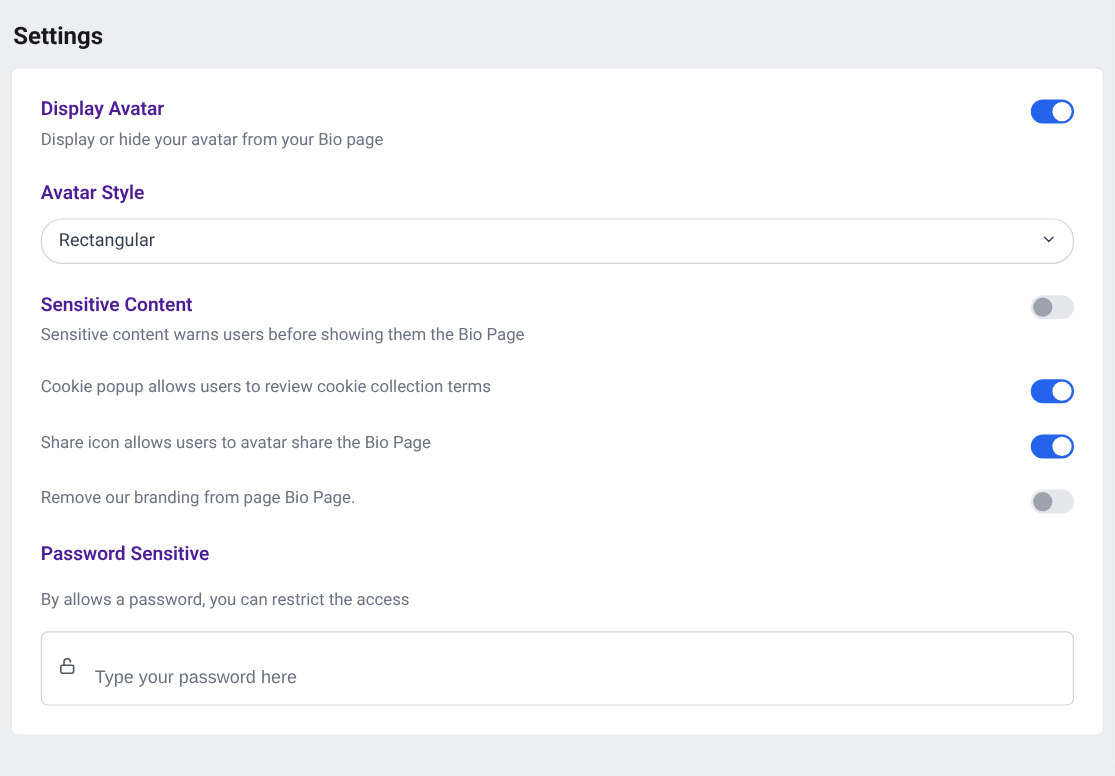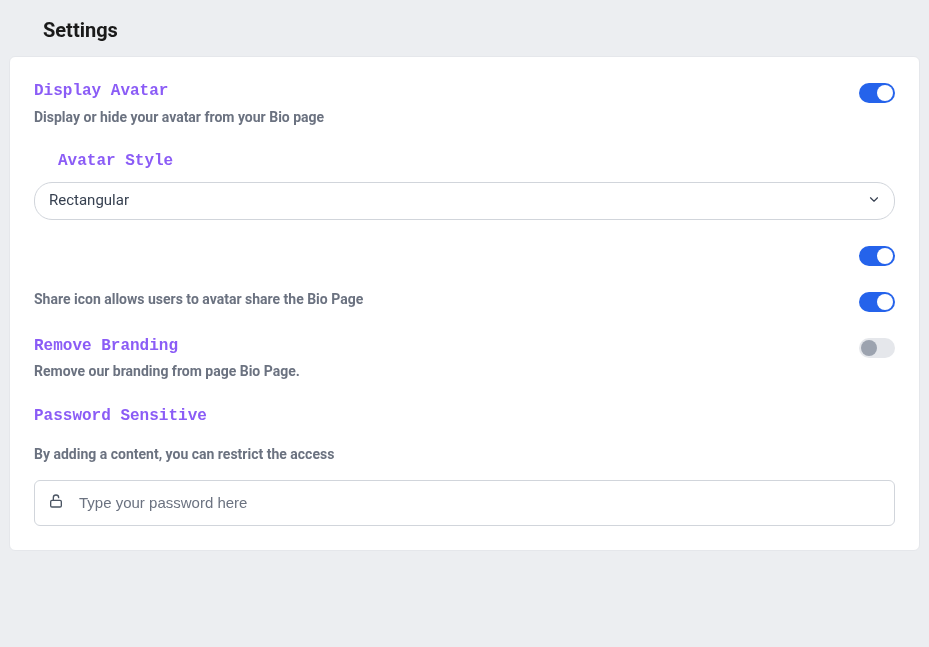--- a/index.html
+++ b/index.html
@@ -12,21 +12,20 @@
       background: #eceef1;
       width: 929px;
       height: 647px;
       overflow: hidden;
     }
     .page-title {
       font-size: 20px;
       font-weight: 700;
       color: #1a1a1a;
       padding: 18px 14px 14px 11px;
-      margin-left: 32px;
     }
     .card {
       background: #ffffff;
       border: 1px solid #e5e7eb;
       border-radius: 6px;
       margin: 0 9px 9px 9px;
       padding: 24px 24px 24px 24px;
     }
     .setting-row {
       display: flex;
@@ -36,30 +35,28 @@
     }
     .setting-block {
       margin-bottom: 24px;
     }
     .setting-block.last {
       margin-bottom: 0;
     }
     .setting-title {
       font-size: 16px;
       font-weight: 600;
-      color: #8b5cf6;
+      color: #4c1d95;
       line-height: 1.3;
       margin-bottom: 6px;
-      font-family: Liberation Mono, monospace;
     }
     .setting-desc {
       font-size: 14px;
       color: #6b7280;
       line-height: 1.4;
-      font-weight: bold;
     }
     .setting-text {
       flex: 1;
       padding-right: 16px;
     }
     .toggle {
       position: relative;
       width: 36px;
       height: 20px;
       border-radius: 999px;
@@ -122,34 +119,33 @@
     .input-icon {
       position: absolute;
       left: 14px;
       top: 50%;
       transform: translateY(-50%);
       color: #4b5563;
       pointer-events: none;
     }
     .text-input {
       width: 100%;
-      padding: 12px 14px 12px 44px;
+      padding: 28px 14px 12px 44px;
       font-size: 15px;
       color: #374151;
       background: #ffffff;
       border: 1px solid #d1d5db;
       border-radius: 6px;
       line-height: 1.3;
     }
     .text-input::placeholder {
       color: #6b7280;
     }
     .avatar-style-block .setting-title {
       margin-bottom: 10px;
-      margin-left: 24px;
     }
     .password-block .setting-title {
       margin-bottom: 18px;
     }
   </style>
 </head>
 <body>
 
 <h1 class="page-title">Settings</h1>
 
@@ -172,24 +168,36 @@
     <div class="select-wrap">
       <div class="select">Rectangular</div>
       <span class="select-chevron">
         <svg width="14" height="14" viewBox="0 0 24 24" fill="none" stroke="currentColor" stroke-width="2" stroke-linecap="round" stroke-linejoin="round">
             <polyline points="6 9 12 15 18 9"></polyline>
           </svg>
       </span>
     </div>
   </div>
 
-
-  <div class="setting-block">
-    <div class="setting-row">
-      <div class="setting-text">
+  <div class="setting-block">
+    <div class="setting-row">
+      <div class="setting-text">
+        <div class="setting-title">Sensitive Content</div>
+        <div class="setting-desc">Sensitive content warns users before showing them the Bio Page</div>
+      </div>
+      <div class="toggle off">
+        <div class="toggle-knob"></div>
+      </div>
+    </div>
+  </div>
+
+  <div class="setting-block">
+    <div class="setting-row">
+      <div class="setting-text">
+        <div class="setting-desc">Cookie popup allows users to review cookie collection terms</div>
       </div>
       <div class="toggle on">
         <div class="toggle-knob"></div>
       </div>
     </div>
   </div>
 
   <div class="setting-block">
     <div class="setting-row">
       <div class="setting-text">
@@ -197,32 +205,31 @@
       </div>
       <div class="toggle on">
         <div class="toggle-knob"></div>
       </div>
     </div>
   </div>
 
   <div class="setting-block">
     <div class="setting-row">
       <div class="setting-text">
-        <div class="setting-title">Remove Branding</div>
         <div class="setting-desc">Remove our branding from page Bio Page.</div>
       </div>
       <div class="toggle off">
         <div class="toggle-knob"></div>
       </div>
     </div>
   </div>
 
   <div class="setting-block password-block last">
     <div class="setting-title">Password Sensitive</div>
-    <div class="setting-desc">By adding a content, you can restrict the access</div>
+    <div class="setting-desc">By allows a password, you can restrict the access</div>
     <div class="input-wrap">
       <span class="input-icon">
         <svg width="16" height="16" viewBox="0 0 24 24" fill="none" stroke="currentColor" stroke-width="2" stroke-linecap="round" stroke-linejoin="round">
             <rect x="4" y="11" width="16" height="10" rx="2" ry="2"></rect>
             <path d="M8 11V7a4 4 0 0 1 8 0"></path>
           </svg>
       </span>
       <input type="text" class="text-input" placeholder="Type your password here" style="">
     </div>
   </div>

